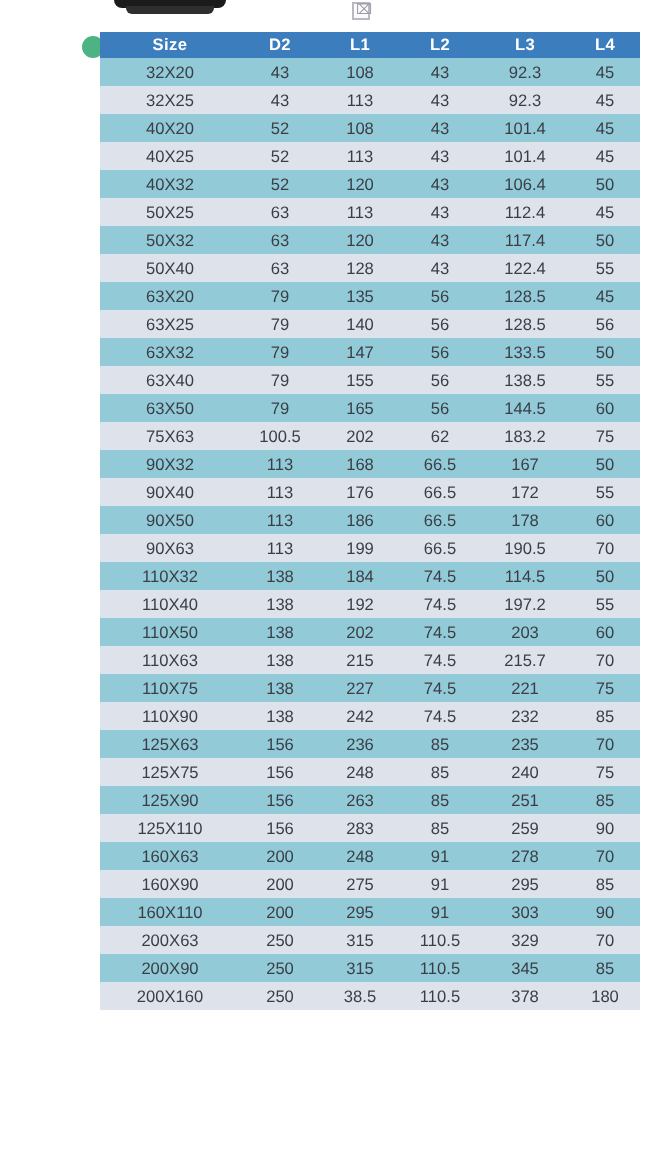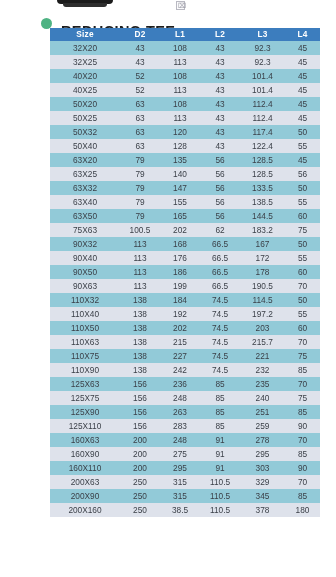--- a/index.html
+++ b/index.html
@@ -46,21 +46,21 @@
   .bullet{
     width:11px;height:11px;border-radius:50%;
     background:#4eb383;display:block;flex:none;
   }
   .heading-text{
     font-size:14.5px;font-weight:bold;color:#1d1d1d;
     letter-spacing:.4px;white-space:nowrap;margin-top:15px;
   }
   
   .table-wrap{
-    position:absolute;left:50px;top:28px;width:270px;
+    position:absolute;left:50px;top:16px;width:270px;
   }
   table{
     border-collapse:collapse;width:270px;
     table-layout:fixed;
   }
   th{
     background:#3c7dbe;color:#ffffff;
     font-size:8.3px;font-weight:bold;
     height:13px;line-height:13px;
     text-align:center;letter-spacing:.2px;
@@ -143,26 +143,26 @@
         </tr>
         <tr>
           <td>40X25</td>
           <td>52</td>
           <td>113</td>
           <td>43</td>
           <td>101.4</td>
           <td>45</td>
         </tr>
         <tr>
-          <td>50X20</td>
-          <td>63</td>
-          <td>108</td>
-          <td>43</td>
-          <td>112.4</td>
-          <td>45</td>
+          <td>40X32</td>
+          <td>52</td>
+          <td>120</td>
+          <td>43</td>
+          <td>106.4</td>
+          <td>50</td>
         </tr>
         <tr>
           <td>50X25</td>
           <td>63</td>
           <td>113</td>
           <td>43</td>
           <td>112.4</td>
           <td>45</td>
         </tr>
         <tr>

